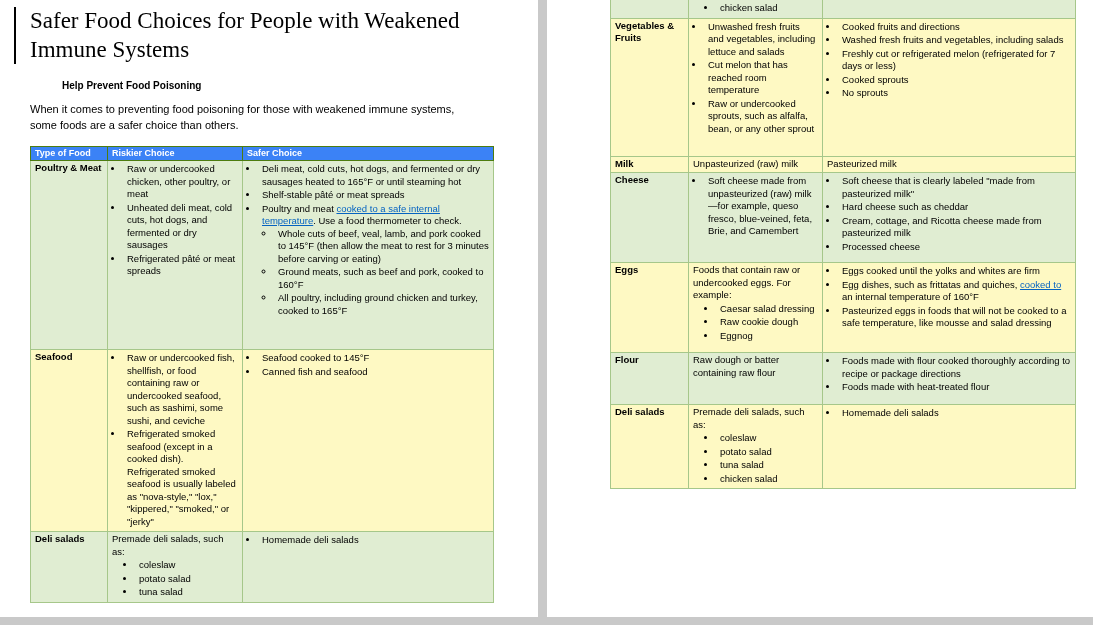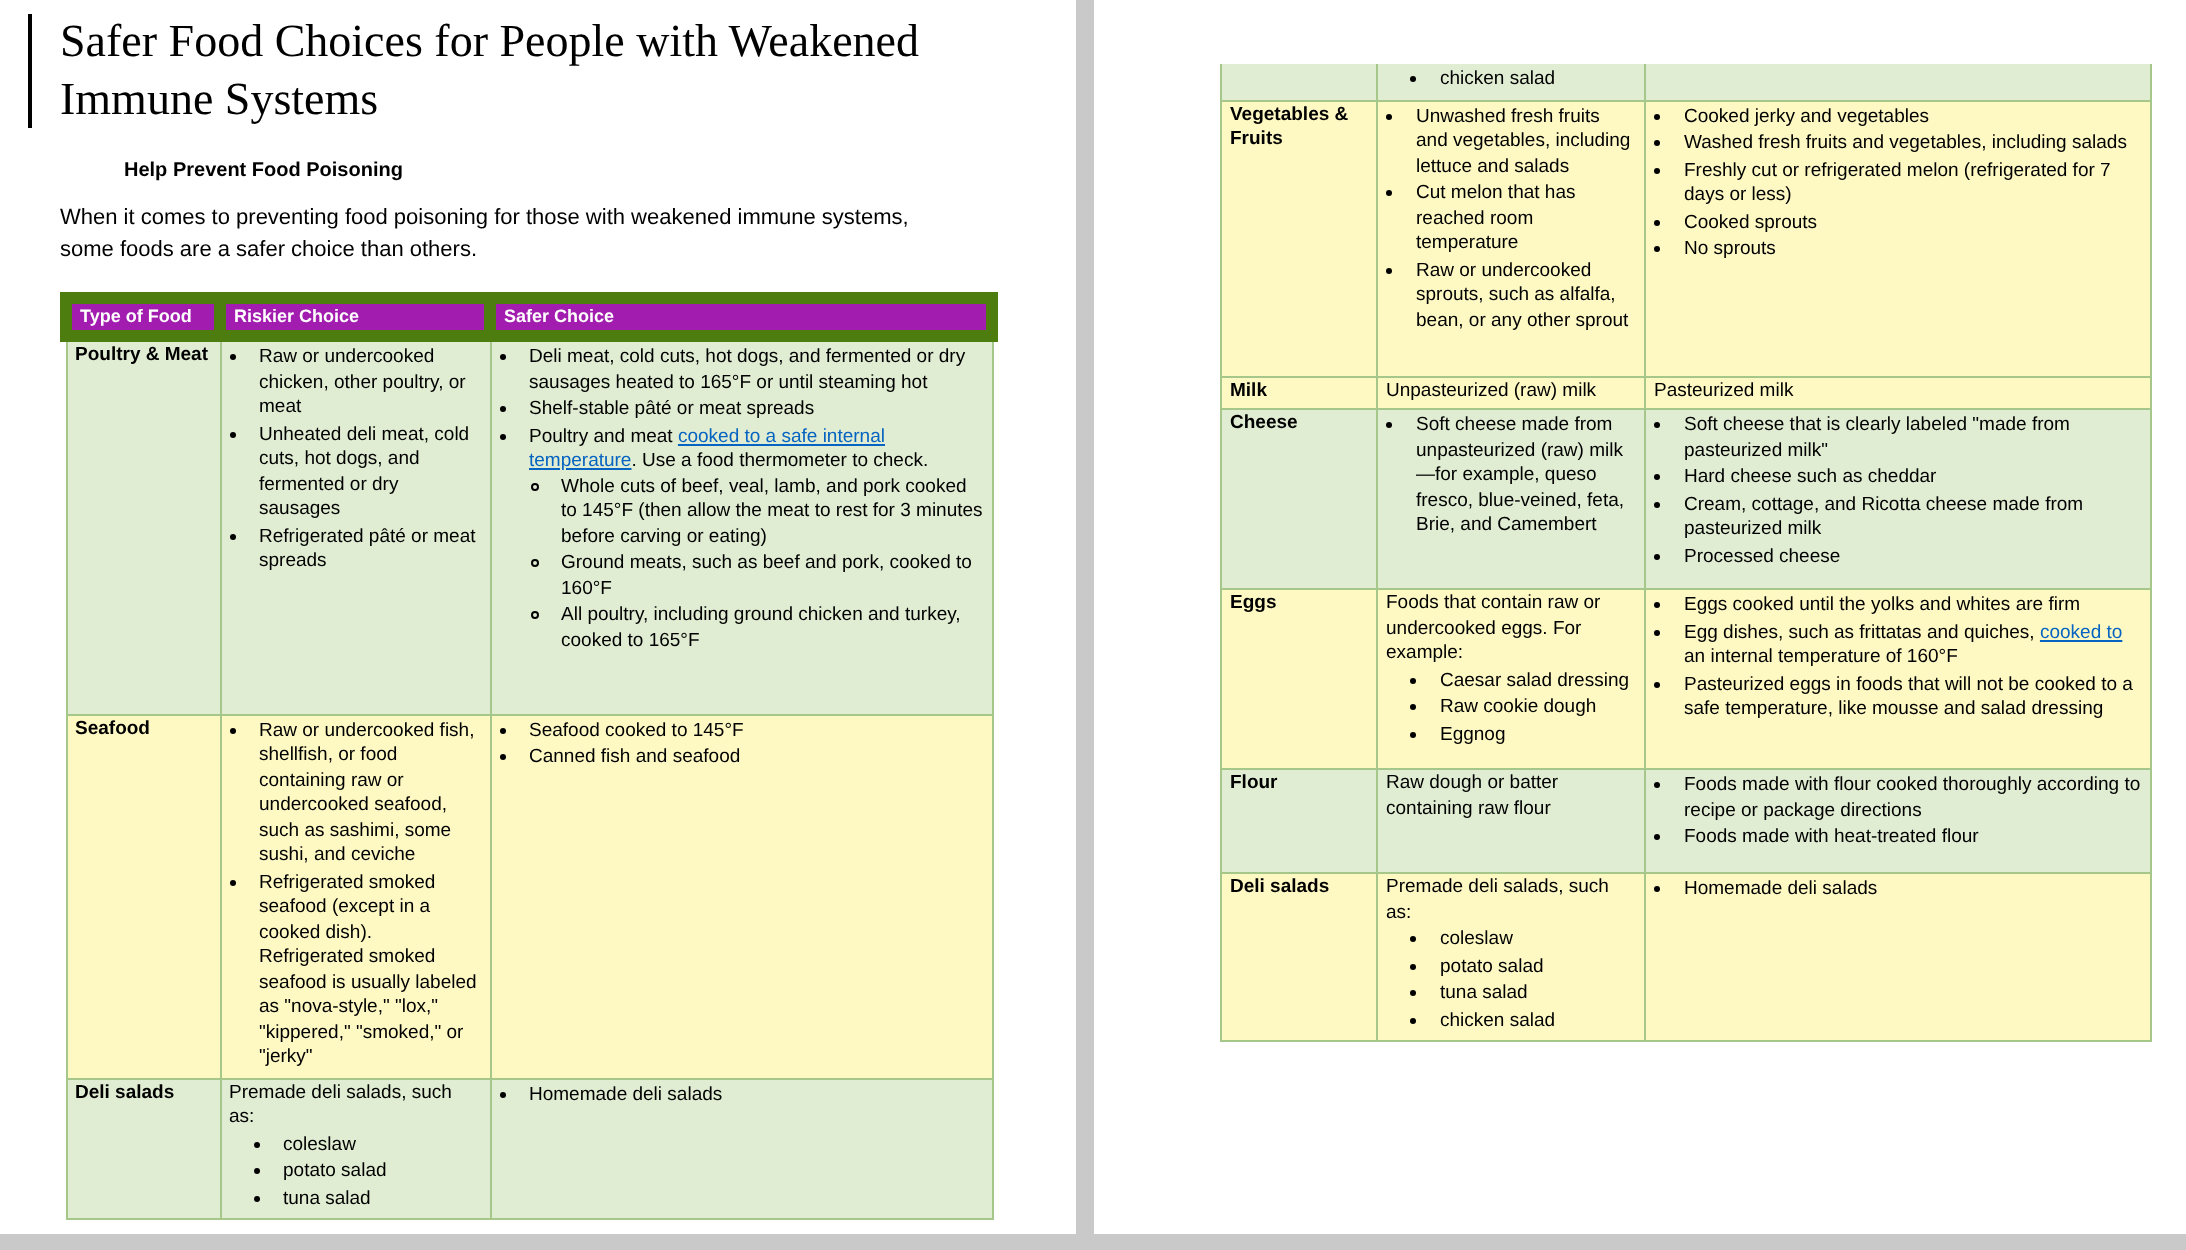--- a/index.html
+++ b/index.html
@@ -11,25 +11,25 @@
   .page{position:absolute;top:0;height:617px;background:#fff;overflow:hidden;}
   .page1{left:0;width:538px;}
   .page2{left:547px;width:546px;}
   .cursor{position:absolute;left:14px;top:7px;width:2px;height:57px;background:#000;}
   .content{padding:6px 0 0 30px;}
   h1{margin:0;font-family:"Liberation Serif",serif;font-weight:400;
      font-size:23px;line-height:29px;width:430px;color:#000;}
   h2{margin:16px 0 0;font-size:10px;font-weight:700;padding-left:32px;}
   p.intro{margin:10px 0 0;font-size:11px;line-height:16px;width:445px;}
   table.food-table{border-collapse:collapse;table-layout:fixed;
-     font-size:9.5px;line-height:12.5px;margin-top:32px;}
+     font-size:9.5px;line-height:12.5px;}
   .page1 table.food-table{width:463px;margin-top:13px;}
   .page2 table.food-table{width:465px;position:absolute;left:63px;top:0;}
-  th{background:#a21caf;color:#fff;font-weight:700;text-align:left;
-     padding:1px 4px;border:6px solid #4d7c0f;font-size:9px;line-height:11px;}
+  th{background:#3b82f6;color:#fff;font-weight:700;text-align:left;
+     padding:1px 4px;border:1px solid #4d7c0f;font-size:9px;line-height:11px;}
   td{border:1px solid #A6C78A;vertical-align:top;padding:1px 4px 2px;background:#fef9c3;}
   tr.band td{background:#E0EDD2;}
   td.type{font-weight:700;}
   tr.partial td{border-top:none;}
   ul{margin:1px 0 0;padding-left:12px;list-style:disc;}
   li{padding-left:3px;margin:0 0 1px;}
   ul.sub{list-style:circle;padding-left:13px;margin-top:0;}
   ul.indent{padding-left:24px;}
   a.link{color:#0563C1;text-decoration:underline;cursor:pointer;}
   .cellintro{margin:0;}
@@ -142,21 +142,21 @@
       <td class="type">Vegetables &amp; Fruits</td>
       <td>
         <ul>
           <li>Unwashed fresh fruits and vegetables, including lettuce and salads</li>
           <li>Cut melon that has reached room temperature</li>
           <li>Raw or undercooked sprouts, such as alfalfa, bean, or any other sprout</li>
         </ul>
       </td>
       <td>
         <ul>
-          <li>Cooked jerky and vegetables</li>
+          <li>Cooked fruits and directions</li>
           <li>Washed fresh fruits and vegetables, including salads</li>
           <li>Freshly cut or refrigerated melon (refrigerated for 7 days or less)</li>
           <li>Cooked sprouts</li>
           <li>No sprouts</li>
         </ul>
       </td>
     </tr>
 
 
     <tr style="height:14px">

